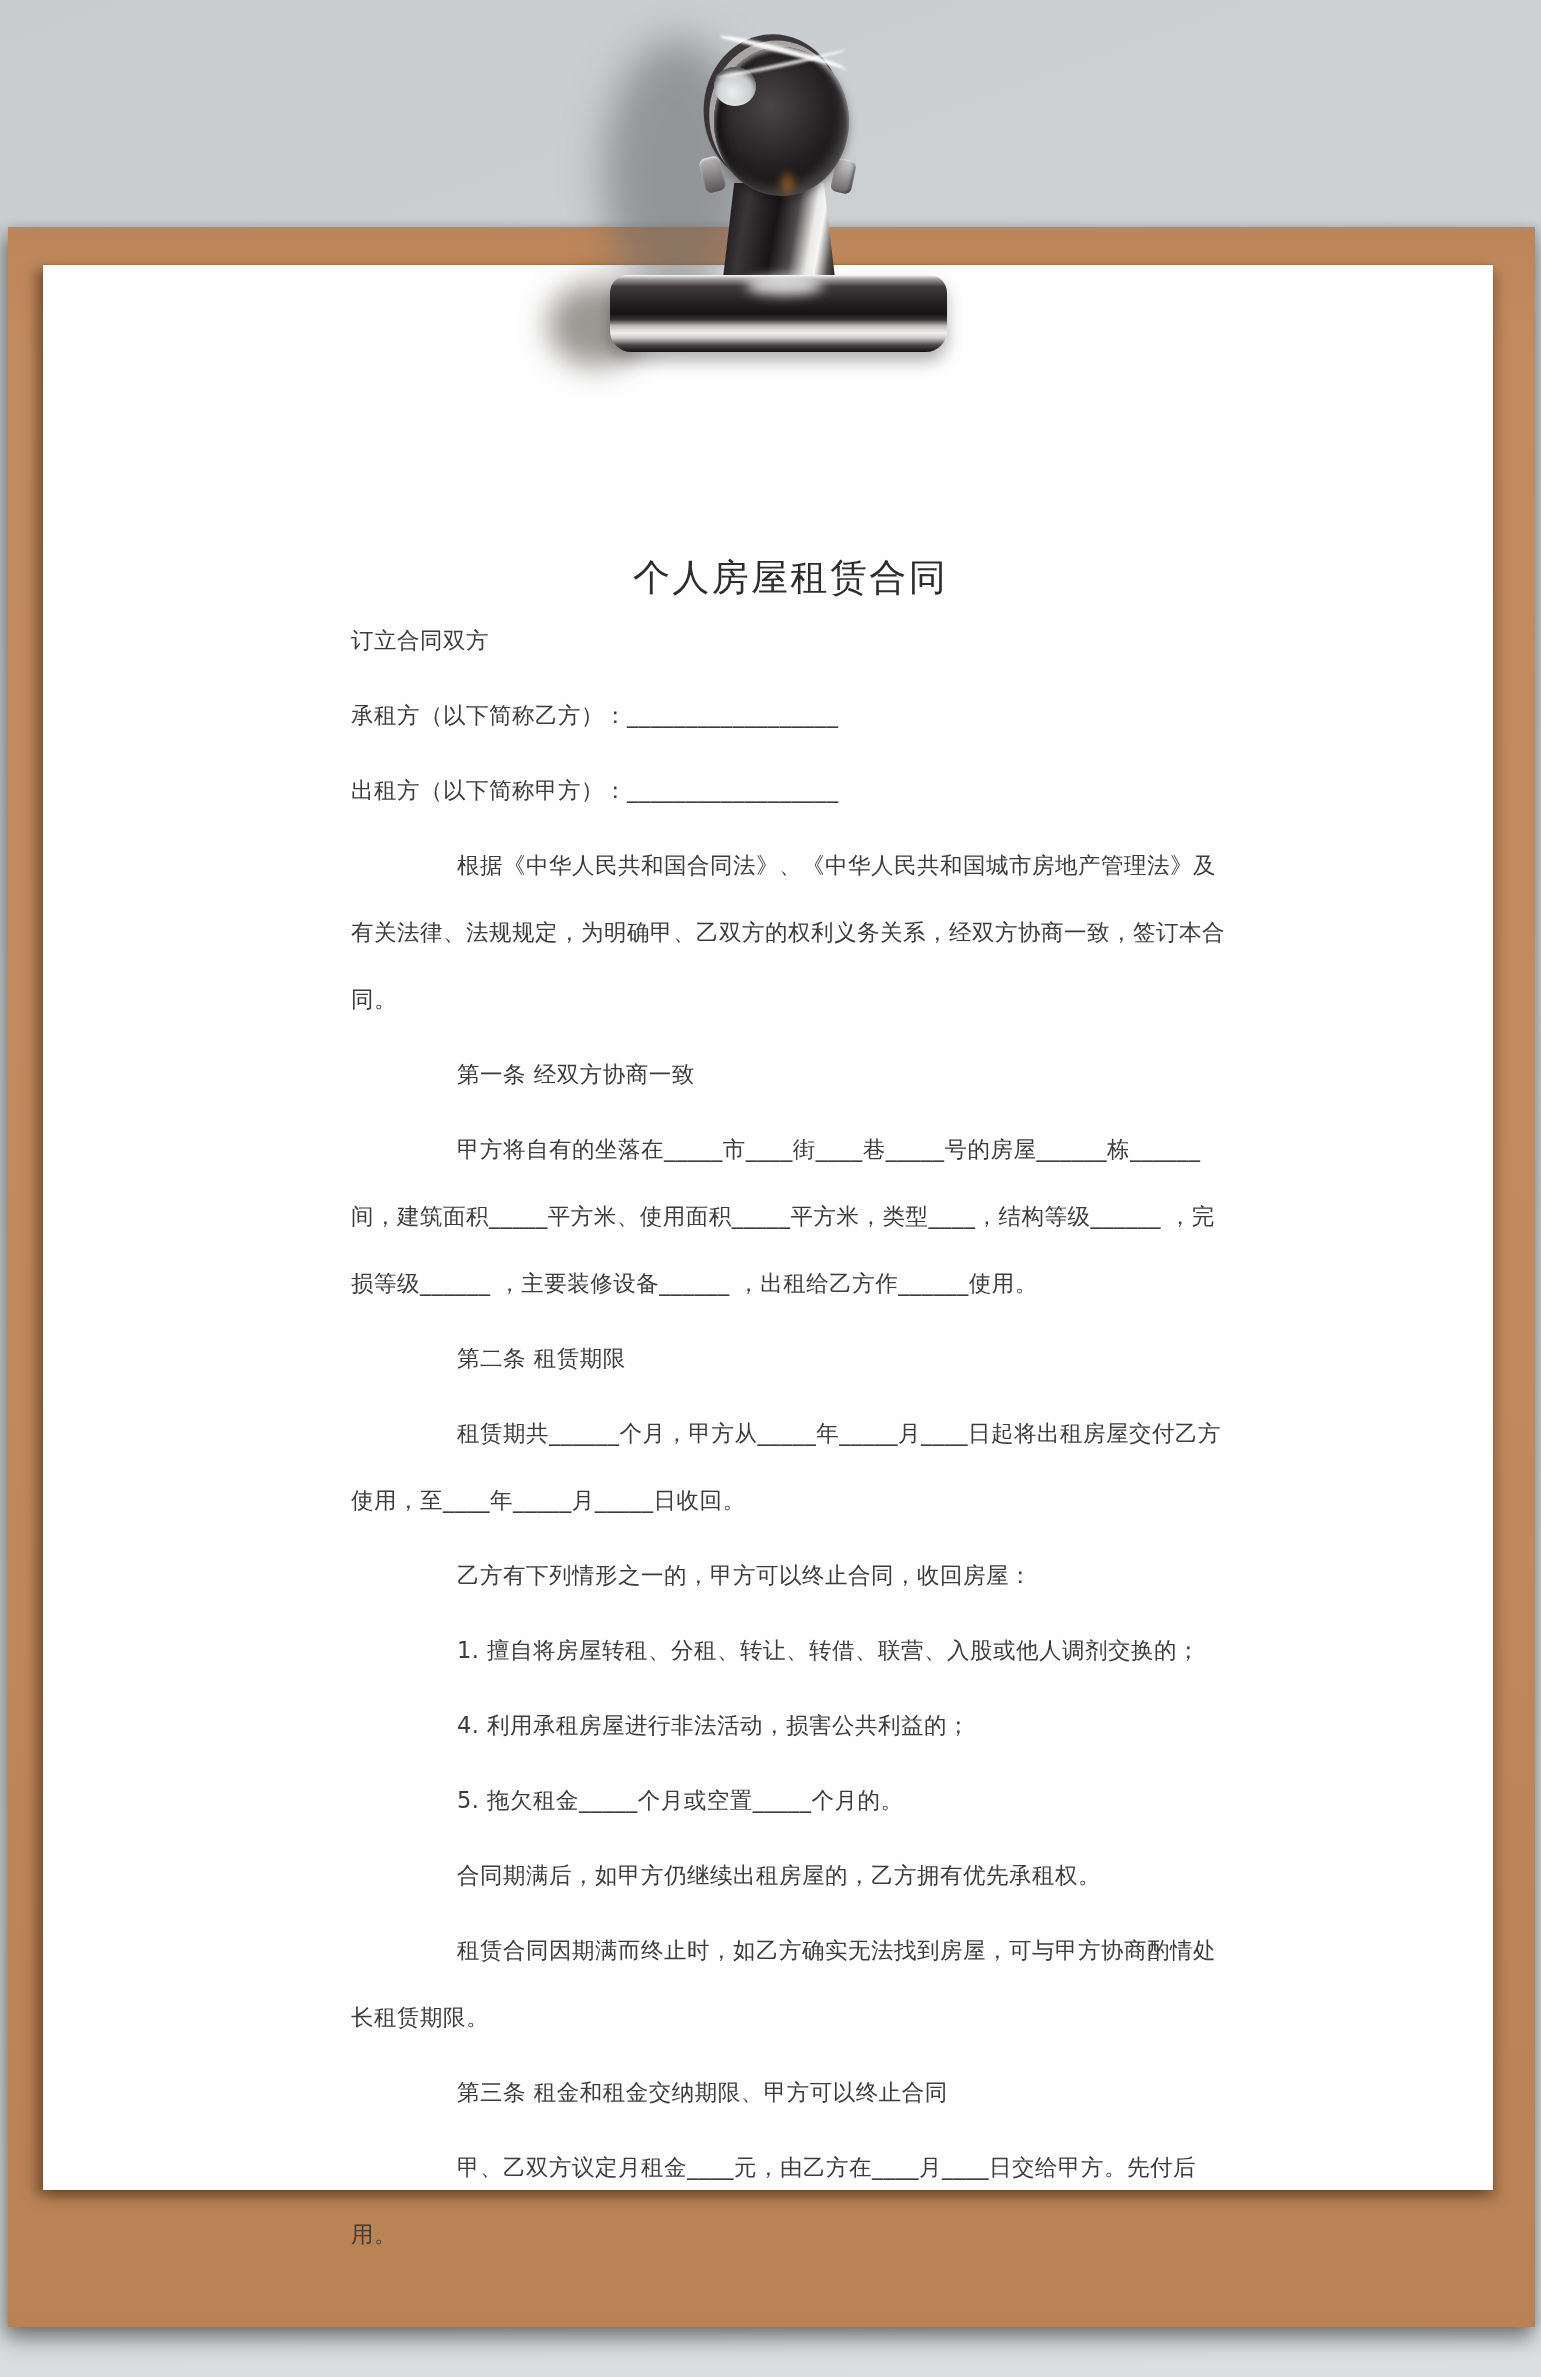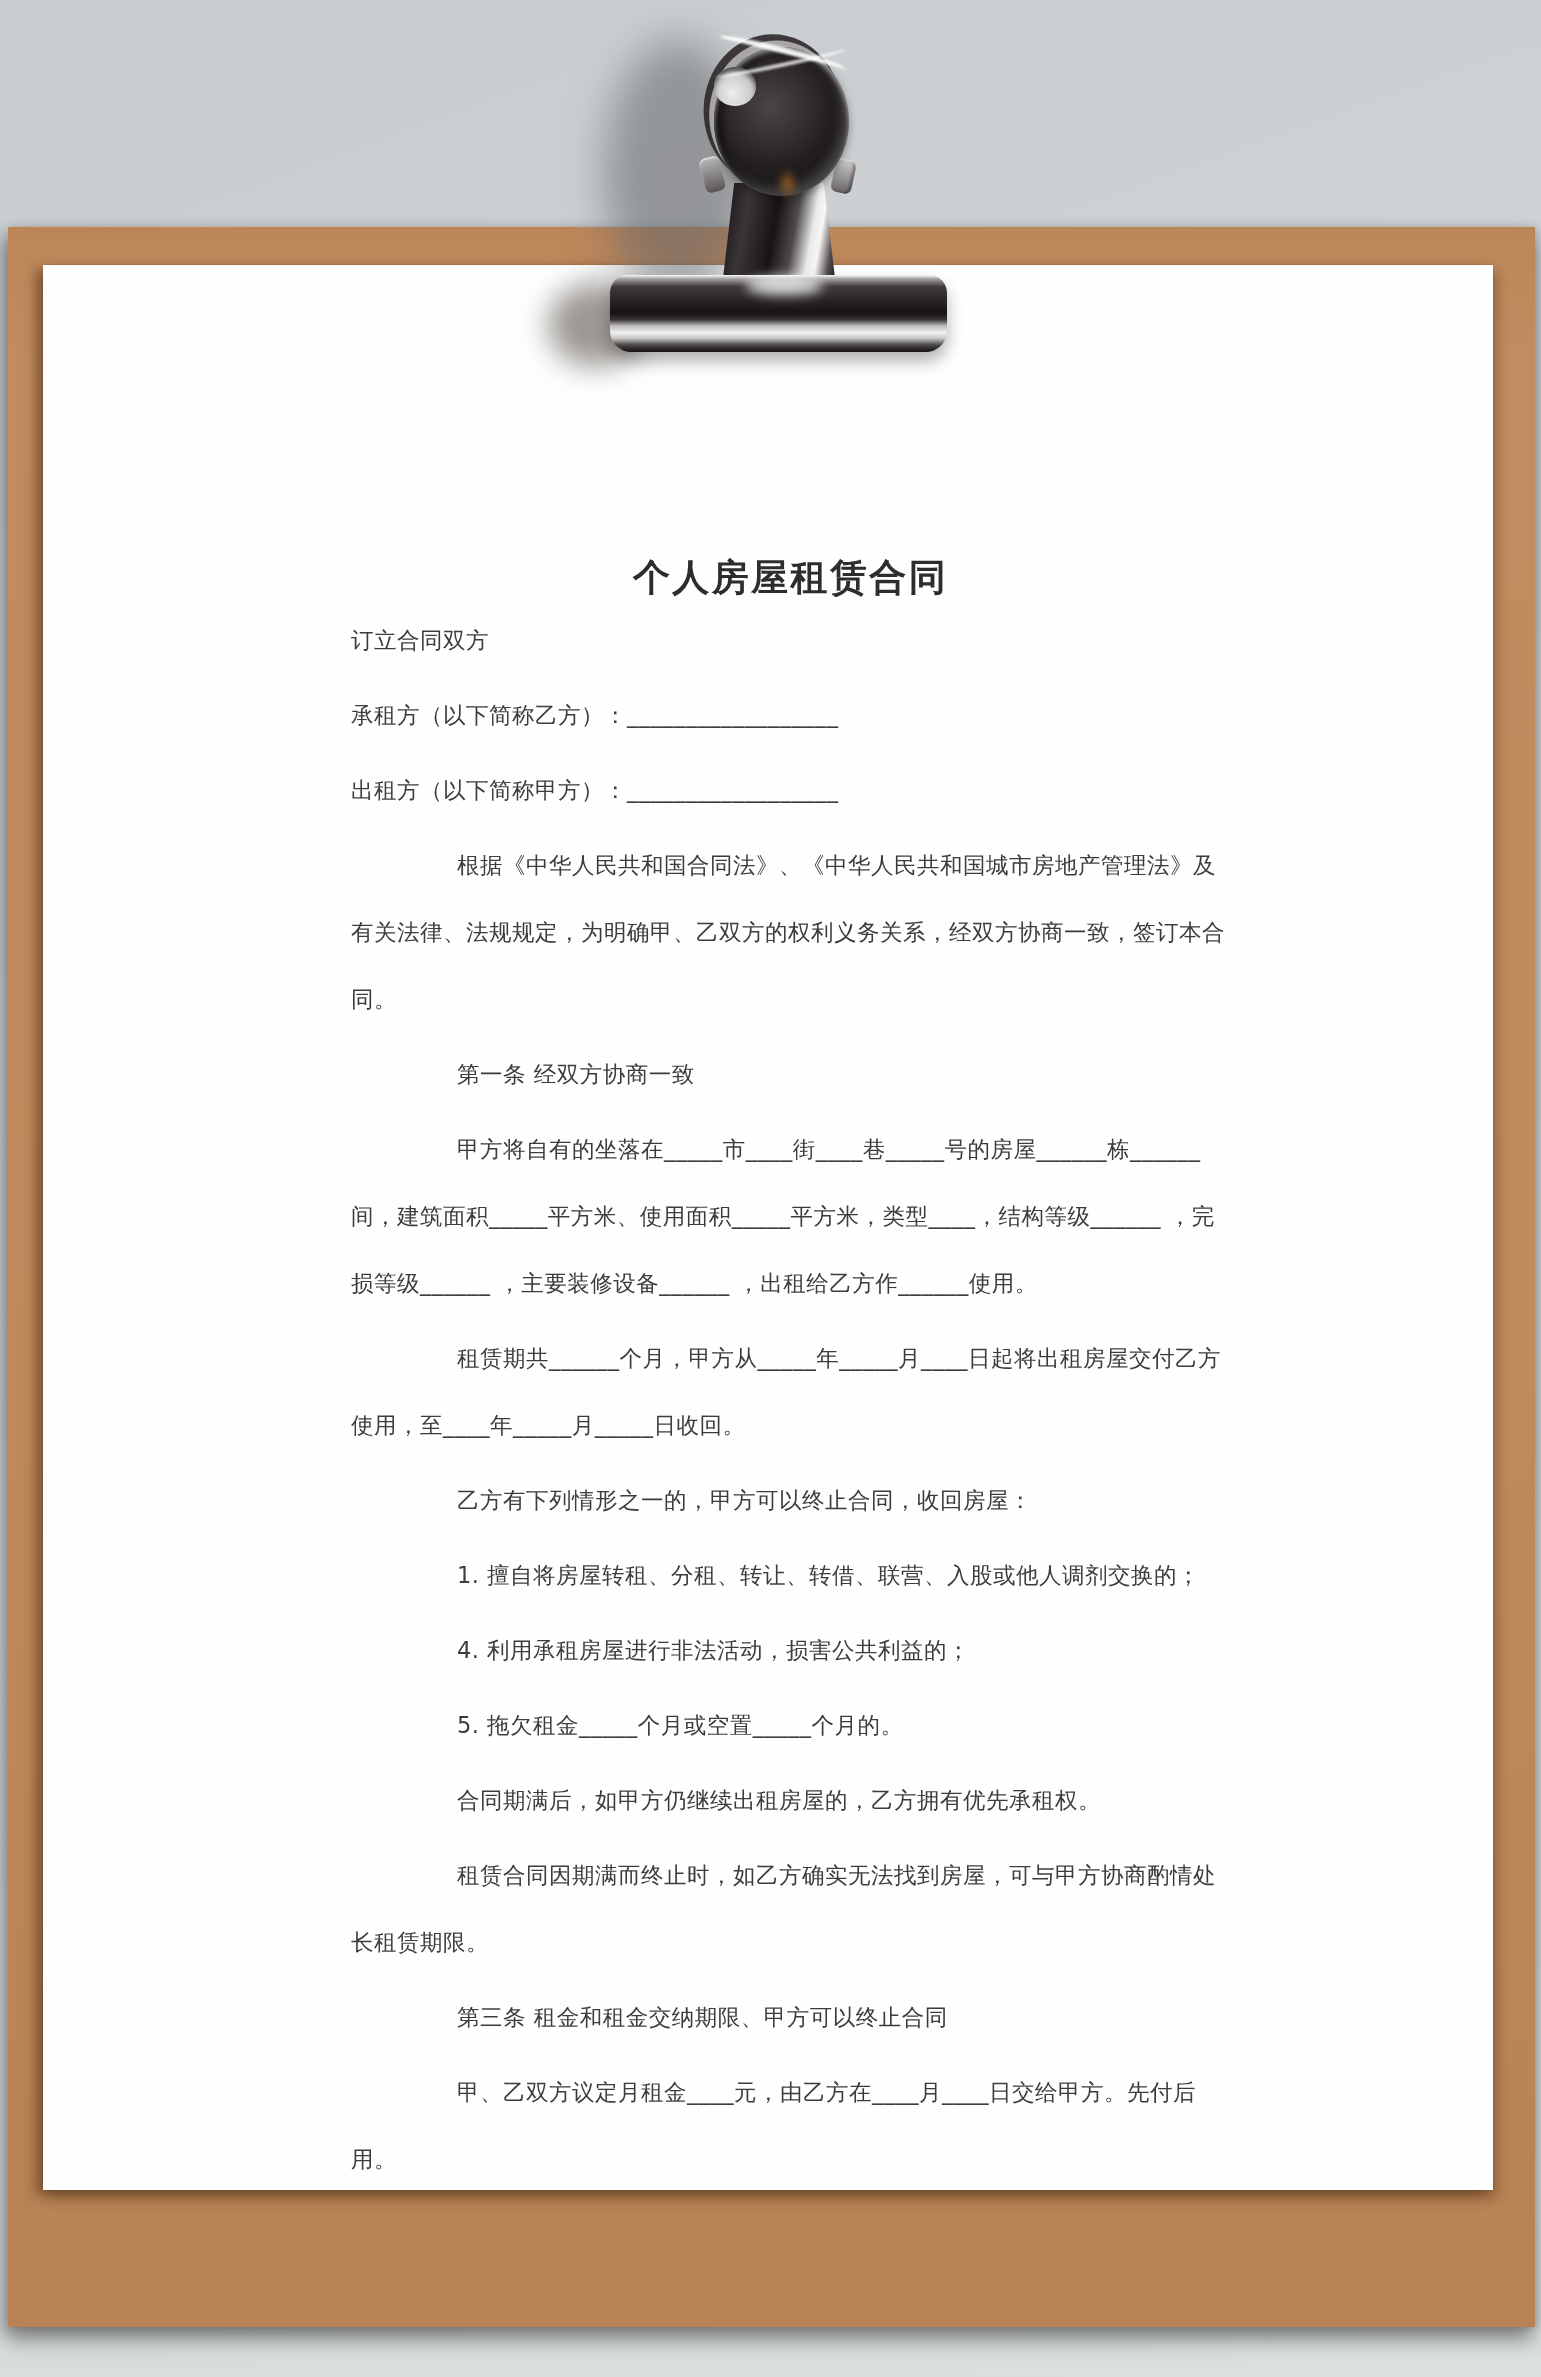--- a/index.html
+++ b/index.html
@@ -21,21 +21,21 @@
 
   
   .paper {
     position:absolute; left:43px; top:265px; width:1450px; height:1925px;
     background:#fefefe;
     box-shadow:-8px 4.8px 11.2px rgba(74,46,20,.50), 4.8px 8px 11.2px rgba(74,46,20,.32), 0 0 1.6px rgba(0,0,0,.25);
   }
   .paper-inner { padding:292px 255px 0 300px; }
 
   .doc-title {
-    margin:0; font-size:37px; line-height:42px; font-weight:700;
+    margin:0; font-size:37px; line-height:42px; font-weight:400;
     text-align:center; color:#2d2d2d; letter-spacing:2.4px;
   }
   .doc-par {
     margin:8px; font-size:22.5px; line-height:67px; color:#3c3c3c;
     letter-spacing:0.5px; word-break:break-all;
   }
   .doc-par.indent { text-indent:106px; }
 
   
   .clip { position:absolute; inset:0; pointer-events:none; }
@@ -119,20 +119,21 @@
 
   <div class="paper">
     <div class="paper-inner">
       <h1 class="doc-title">个人房屋租赁合同</h1>
       <p class="doc-par" style="">订立合同双方</p>
         <p class="doc-par" style="">承租方（以下简称乙方）：__________________</p>
         <p class="doc-par" style="">出租方（以下简称甲方）：__________________</p>
         <p class="doc-par indent" style="">根据《中华人民共和国合同法》、《中华人民共和国城市房地产管理法》及有关法律、法规规定，为明确甲、乙双方的权利义务关系，经双方协商一致，签订本合同。</p>
         <p class="doc-par indent" style="">第一条 经双方协商一致</p>
         <p class="doc-par indent" style="">甲方将自有的坐落在_____市____街____巷_____号的房屋______栋______间，建筑面积_____平方米、使用面积_____平方米，类型____，结构等级______ ，完损等级______ ，主要装修设备______ ，出租给乙方作______使用。</p>
+        <p class="doc-par indent" style="">第二条 租赁期限</p>
         <p class="doc-par indent" style="">租赁期共______个月，甲方从_____年_____月____日起将出租房屋交付乙方使用，至____年_____月_____日收回。</p>
         <p class="doc-par indent" style="">乙方有下列情形之一的，甲方可以终止合同，收回房屋：</p>
         <p class="doc-par indent" style="">1. 擅自将房屋转租、分租、转让、转借、联营、入股或他人调剂交换的；</p>
         <p class="doc-par indent" style="">4. 利用承租房屋进行非法活动，损害公共利益的；</p>
         <p class="doc-par indent" style="">5. 拖欠租金_____个月或空置_____个月的。</p>
         <p class="doc-par indent" style="">合同期满后，如甲方仍继续出租房屋的，乙方拥有优先承租权。</p>
         <p class="doc-par indent" style="">租赁合同因期满而终止时，如乙方确实无法找到房屋，可与甲方协商酌情处长租赁期限。</p>
         <p class="doc-par indent" style="">第三条 租金和租金交纳期限、甲方可以终止合同</p>
         <p class="doc-par indent" style="">甲、乙双方议定月租金____元，由乙方在____月____日交给甲方。先付后用。</p>
     </div>

